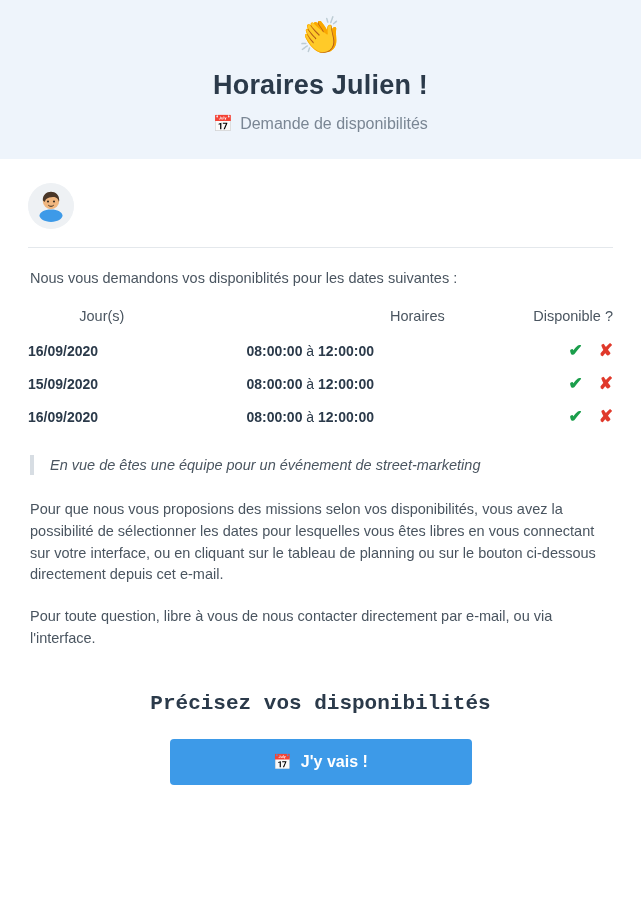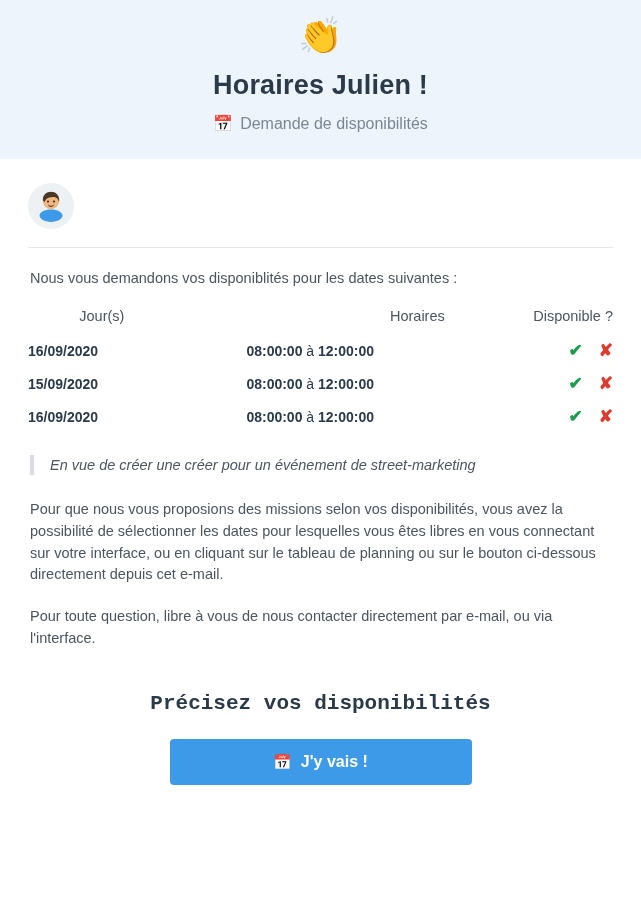--- a/index.html
+++ b/index.html
@@ -246,21 +246,21 @@
             <span>12:00:00</span>
           </td>
           <td class="c-right">
             <span class="yes-mark">✔</span>
             <span class="no-mark">✘</span>
           </td>
         </tr>
       </tbody>
     </table>
 
-    <div class="quote">En vue de créer une créer pour un événement de street-marketing</div>
+    <div class="quote">En vue de êtes une équipe pour un événement de street-marketing</div>
 
     <p class="para">Pour que nous vous proposions des missions selon vos disponibilités, vous avez la possibilité de sélectionner les dates pour lesquelles vous êtes libres en vous connectant sur votre interface, ou en cliquant sur le tableau de planning ou sur le bouton ci-dessous directement depuis cet e-mail.</p>
     <p class="para">Pour toute question, libre à vous de nous contacter directement par e-mail, ou via l'interface.</p>
 
     <div class="cta-wrap">
       <div class="cta-title">Précisez vos disponibilités</div>
       <button class="cta-button">
         <span class="cal-icon">📅</span>
         <span>J'y vais !</span>
       </button>

